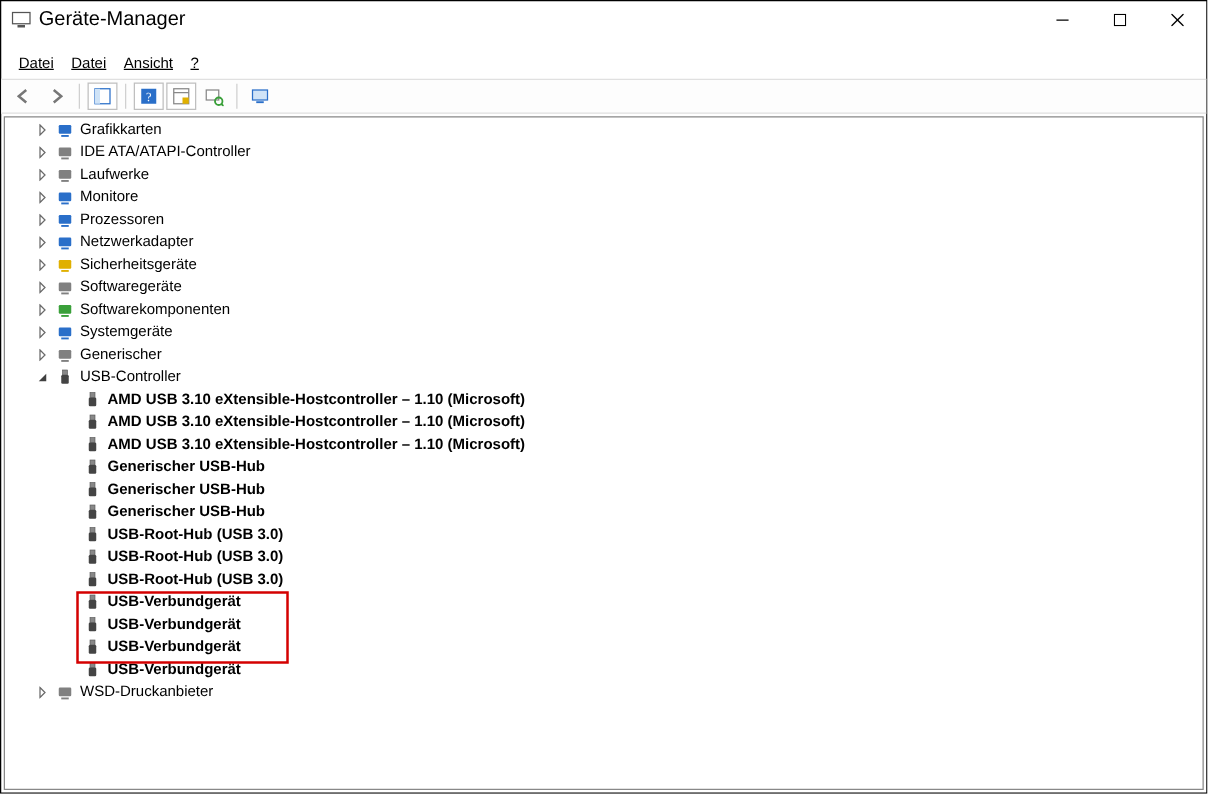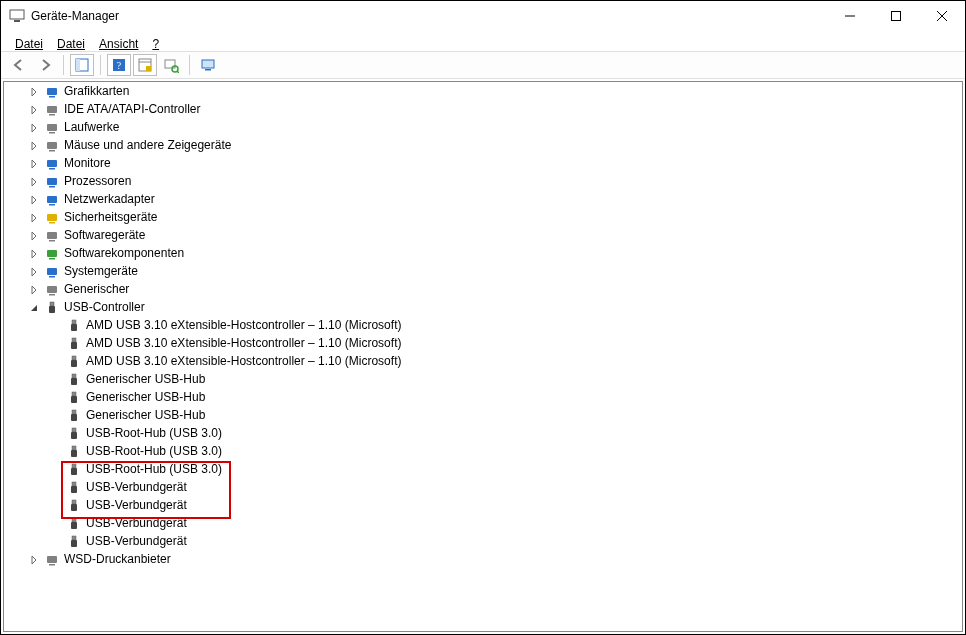--- a/index.html
+++ b/index.html
@@ -1,34 +1,34 @@
 <!DOCTYPE html>
 <html><head>
 <meta charset="utf-8">
 <style>
   * { box-sizing: border-box; margin: 0; padding: 0; }
   body { font-family: "Segoe UI", Tahoma, sans-serif; font-size: 12px; background: #fff; width: 966px; height: 635px; overflow: hidden; }
   .window { border: 1px solid #000; width: 966px; height: 635px; display: flex; flex-direction: column; }
   .titlebar { height: 30px; display: flex; align-items: center; padding: 0 0 0 8px; }
   .titlebar .app-icon { width: 16px; height: 16px; margin-right: 6px; display:flex; align-items:center; justify-content:center;}
-  .titlebar .title { flex: 0 0 auto; font-size: 12px; }
+  .titlebar .title { flex: 0 0 auto; font-size: 16px; }
   .titlebar .spacer { flex: 1; }
   .winbtn { width: 46px; height: 30px; display: flex; align-items: center; justify-content: center; cursor: default; }
   .winbtn svg { width: 10px; height: 10px; }
-  .menubar { height: 20px; display: flex; align-items: flex-end; gap: 14px; padding: 0 14px; font-size: 12px; }
+  .menubar { height: 20px; display: flex; align-items: flex-start; gap: 14px; padding: 0 14px; font-size: 12px; margin-top: 12px; }
   .menubar span { cursor: default; }
   .menubar .ul { text-decoration: underline; }
   .toolbar { height: 28px; border-top: 1px solid #e0e0e0; border-bottom: 1px solid #e0e0e0; display: flex; align-items: center; padding: 0 6px; gap: 2px; background: #fdfdfd; }
   .tbtn { width: 24px; height: 22px; display: flex; align-items: center; justify-content: center; border: 1px solid transparent; }
   .tbtn.framed { border: 1px solid #bfbfbf; background: #fff; }
   .tsep { width: 1px; height: 20px; background: #d0d0d0; margin: 0 4px; }
   .content-frame { flex: 1; padding: 2px; overflow: hidden; }
   .content-inner { border: 1px solid #888; height: 100%; overflow-y: auto; overflow-x: hidden; padding: 2px 0; position: relative; }
   .tree { list-style: none; }
-  .tree ul { list-style: none; }
+  .tree ul { list-style: none; font-weight: bold; }
   .row { display: flex; height: 18px; padding-left: 6px; white-space: nowrap; cursor: default; }
   .row .expander { width: 16px; height: 16px; display: flex; align-items: center; justify-content: center; color: #6a6a6a; font-size: 10px; }
   .row .expander.none { visibility: hidden; }
   .row .devicon { width: 16px; height: 16px; margin: 0 4px 0 2px; display:flex; align-items:center; justify-content:center; }
   .row .label { font-size: 12px; }
   .depth1 { padding-left: 22px; }
   .depth2 { padding-left: 44px; }
   .highlight-box { position: absolute; border: 2px solid #d40000; pointer-events: none; }
   
   .content-inner::-webkit-scrollbar { width: 16px; }
@@ -175,342 +175,326 @@
           </li>
           <li>
             <div class="row depth1">
               <span class="expander">
                 <svg width="10" height="10" viewBox="0 0 10 10">
                   <path d="M3 1 L7 5 L3 9 Z" fill="none" stroke="#6a6a6a" stroke-width="1"></path>
                 </svg>
               </span>
               <span class="devicon">
                 <svg width="14" height="14" viewBox="0 0 14 14">
+                  <rect x="2" y="3" width="10" height="7" rx="1" fill="#2a6fc9"></rect>
+                  <rect x="4" y="11" width="6" height="1.5" fill="#2a6fc9"></rect>
+                </svg>
+              </span>
+              <span class="label">Monitore</span>
+            </div>
+          </li>
+          <li>
+            <div class="row depth1">
+              <span class="expander">
+                <svg width="10" height="10" viewBox="0 0 10 10">
+                  <path d="M3 1 L7 5 L3 9 Z" fill="none" stroke="#6a6a6a" stroke-width="1"></path>
+                </svg>
+              </span>
+              <span class="devicon">
+                <svg width="14" height="14" viewBox="0 0 14 14">
+                  <rect x="2" y="3" width="10" height="7" rx="1" fill="#2a6fc9"></rect>
+                  <rect x="4" y="11" width="6" height="1.5" fill="#2a6fc9"></rect>
+                </svg>
+              </span>
+              <span class="label">Prozessoren</span>
+            </div>
+          </li>
+          <li>
+            <div class="row depth1">
+              <span class="expander">
+                <svg width="10" height="10" viewBox="0 0 10 10">
+                  <path d="M3 1 L7 5 L3 9 Z" fill="none" stroke="#6a6a6a" stroke-width="1"></path>
+                </svg>
+              </span>
+              <span class="devicon">
+                <svg width="14" height="14" viewBox="0 0 14 14">
+                  <rect x="2" y="3" width="10" height="7" rx="1" fill="#2a6fc9"></rect>
+                  <rect x="4" y="11" width="6" height="1.5" fill="#2a6fc9"></rect>
+                </svg>
+              </span>
+              <span class="label">Netzwerkadapter</span>
+            </div>
+          </li>
+          <li>
+            <div class="row depth1">
+              <span class="expander">
+                <svg width="10" height="10" viewBox="0 0 10 10">
+                  <path d="M3 1 L7 5 L3 9 Z" fill="none" stroke="#6a6a6a" stroke-width="1"></path>
+                </svg>
+              </span>
+              <span class="devicon">
+                <svg width="14" height="14" viewBox="0 0 14 14">
+                  <rect x="2" y="3" width="10" height="7" rx="1" fill="#e0b000"></rect>
+                  <rect x="4" y="11" width="6" height="1.5" fill="#e0b000"></rect>
+                </svg>
+              </span>
+              <span class="label">Sicherheitsgeräte</span>
+            </div>
+          </li>
+          <li>
+            <div class="row depth1">
+              <span class="expander">
+                <svg width="10" height="10" viewBox="0 0 10 10">
+                  <path d="M3 1 L7 5 L3 9 Z" fill="none" stroke="#6a6a6a" stroke-width="1"></path>
+                </svg>
+              </span>
+              <span class="devicon">
+                <svg width="14" height="14" viewBox="0 0 14 14">
                   <rect x="2" y="3" width="10" height="7" rx="1" fill="#808080"></rect>
                   <rect x="4" y="11" width="6" height="1.5" fill="#808080"></rect>
                 </svg>
               </span>
-              <span class="label">Mäuse und andere Zeigegeräte</span>
+              <span class="label">Softwaregeräte</span>
+            </div>
+          </li>
+          <li>
+            <div class="row depth1">
+              <span class="expander">
+                <svg width="10" height="10" viewBox="0 0 10 10">
+                  <path d="M3 1 L7 5 L3 9 Z" fill="none" stroke="#6a6a6a" stroke-width="1"></path>
+                </svg>
+              </span>
+              <span class="devicon">
+                <svg width="14" height="14" viewBox="0 0 14 14">
+                  <rect x="2" y="3" width="10" height="7" rx="1" fill="#3aa03a"></rect>
+                  <rect x="4" y="11" width="6" height="1.5" fill="#3aa03a"></rect>
+                </svg>
+              </span>
+              <span class="label">Softwarekomponenten</span>
             </div>
           </li>
           <li>
             <div class="row depth1">
               <span class="expander">
                 <svg width="10" height="10" viewBox="0 0 10 10">
                   <path d="M3 1 L7 5 L3 9 Z" fill="none" stroke="#6a6a6a" stroke-width="1"></path>
                 </svg>
               </span>
               <span class="devicon">
                 <svg width="14" height="14" viewBox="0 0 14 14">
                   <rect x="2" y="3" width="10" height="7" rx="1" fill="#2a6fc9"></rect>
                   <rect x="4" y="11" width="6" height="1.5" fill="#2a6fc9"></rect>
                 </svg>
               </span>
-              <span class="label">Monitore</span>
-            </div>
-          </li>
-          <li>
-            <div class="row depth1">
-              <span class="expander">
-                <svg width="10" height="10" viewBox="0 0 10 10">
-                  <path d="M3 1 L7 5 L3 9 Z" fill="none" stroke="#6a6a6a" stroke-width="1"></path>
-                </svg>
-              </span>
-              <span class="devicon">
-                <svg width="14" height="14" viewBox="0 0 14 14">
-                  <rect x="2" y="3" width="10" height="7" rx="1" fill="#2a6fc9"></rect>
-                  <rect x="4" y="11" width="6" height="1.5" fill="#2a6fc9"></rect>
-                </svg>
-              </span>
-              <span class="label">Prozessoren</span>
-            </div>
-          </li>
-          <li>
-            <div class="row depth1">
-              <span class="expander">
-                <svg width="10" height="10" viewBox="0 0 10 10">
-                  <path d="M3 1 L7 5 L3 9 Z" fill="none" stroke="#6a6a6a" stroke-width="1"></path>
-                </svg>
-              </span>
-              <span class="devicon">
-                <svg width="14" height="14" viewBox="0 0 14 14">
-                  <rect x="2" y="3" width="10" height="7" rx="1" fill="#2a6fc9"></rect>
-                  <rect x="4" y="11" width="6" height="1.5" fill="#2a6fc9"></rect>
-                </svg>
-              </span>
-              <span class="label">Netzwerkadapter</span>
-            </div>
-          </li>
-          <li>
-            <div class="row depth1">
-              <span class="expander">
-                <svg width="10" height="10" viewBox="0 0 10 10">
-                  <path d="M3 1 L7 5 L3 9 Z" fill="none" stroke="#6a6a6a" stroke-width="1"></path>
-                </svg>
-              </span>
-              <span class="devicon">
-                <svg width="14" height="14" viewBox="0 0 14 14">
-                  <rect x="2" y="3" width="10" height="7" rx="1" fill="#e0b000"></rect>
-                  <rect x="4" y="11" width="6" height="1.5" fill="#e0b000"></rect>
-                </svg>
-              </span>
-              <span class="label">Sicherheitsgeräte</span>
+              <span class="label">Systemgeräte</span>
             </div>
           </li>
           <li>
             <div class="row depth1">
               <span class="expander">
                 <svg width="10" height="10" viewBox="0 0 10 10">
                   <path d="M3 1 L7 5 L3 9 Z" fill="none" stroke="#6a6a6a" stroke-width="1"></path>
                 </svg>
               </span>
               <span class="devicon">
                 <svg width="14" height="14" viewBox="0 0 14 14">
                   <rect x="2" y="3" width="10" height="7" rx="1" fill="#808080"></rect>
                   <rect x="4" y="11" width="6" height="1.5" fill="#808080"></rect>
                 </svg>
               </span>
-              <span class="label">Softwaregeräte</span>
-            </div>
-          </li>
-          <li>
-            <div class="row depth1">
-              <span class="expander">
-                <svg width="10" height="10" viewBox="0 0 10 10">
-                  <path d="M3 1 L7 5 L3 9 Z" fill="none" stroke="#6a6a6a" stroke-width="1"></path>
-                </svg>
-              </span>
-              <span class="devicon">
-                <svg width="14" height="14" viewBox="0 0 14 14">
-                  <rect x="2" y="3" width="10" height="7" rx="1" fill="#3aa03a"></rect>
-                  <rect x="4" y="11" width="6" height="1.5" fill="#3aa03a"></rect>
-                </svg>
-              </span>
-              <span class="label">Softwarekomponenten</span>
-            </div>
-          </li>
-          <li>
-            <div class="row depth1">
-              <span class="expander">
-                <svg width="10" height="10" viewBox="0 0 10 10">
-                  <path d="M3 1 L7 5 L3 9 Z" fill="none" stroke="#6a6a6a" stroke-width="1"></path>
-                </svg>
-              </span>
-              <span class="devicon">
-                <svg width="14" height="14" viewBox="0 0 14 14">
-                  <rect x="2" y="3" width="10" height="7" rx="1" fill="#2a6fc9"></rect>
-                  <rect x="4" y="11" width="6" height="1.5" fill="#2a6fc9"></rect>
-                </svg>
-              </span>
-              <span class="label">Systemgeräte</span>
-            </div>
+              <span class="label">Generischer</span>
+            </div>
+          </li>
+          <li>
+            <div class="row depth1">
+              <span class="expander">
+                <svg width="10" height="10" viewBox="0 0 10 10">
+                  <path d="M8 2 L8 8 L2 8 Z" fill="#404040"></path>
+                </svg>
+              </span>
+              <span class="devicon">
+                <svg width="14" height="14" viewBox="0 0 14 14">
+                  <rect x="5" y="1" width="4" height="4" fill="#888" stroke="#555" stroke-width="0.5"></rect>
+                  <rect x="4" y="5" width="6" height="7" rx="1" fill="#444"></rect>
+                </svg>
+              </span>
+              <span class="label">USB-Controller</span>
+            </div>
+            <ul>
+              <li>
+                <div class="row depth2">
+                  <span class="expander none"></span>
+                  <span class="devicon">
+                    <svg width="14" height="14" viewBox="0 0 14 14">
+                      <rect x="5" y="1" width="4" height="4" fill="#888" stroke="#555" stroke-width="0.5"></rect>
+                      <rect x="4" y="5" width="6" height="7" rx="1" fill="#444"></rect>
+                    </svg>
+                  </span>
+                  <span class="label">AMD USB 3.10 eXtensible-Hostcontroller – 1.10 (Microsoft)</span>
+                </div>
+              </li>
+              <li>
+                <div class="row depth2">
+                  <span class="expander none"></span>
+                  <span class="devicon">
+                    <svg width="14" height="14" viewBox="0 0 14 14">
+                      <rect x="5" y="1" width="4" height="4" fill="#888" stroke="#555" stroke-width="0.5"></rect>
+                      <rect x="4" y="5" width="6" height="7" rx="1" fill="#444"></rect>
+                    </svg>
+                  </span>
+                  <span class="label">AMD USB 3.10 eXtensible-Hostcontroller – 1.10 (Microsoft)</span>
+                </div>
+              </li>
+              <li>
+                <div class="row depth2">
+                  <span class="expander none"></span>
+                  <span class="devicon">
+                    <svg width="14" height="14" viewBox="0 0 14 14">
+                      <rect x="5" y="1" width="4" height="4" fill="#888" stroke="#555" stroke-width="0.5"></rect>
+                      <rect x="4" y="5" width="6" height="7" rx="1" fill="#444"></rect>
+                    </svg>
+                  </span>
+                  <span class="label">AMD USB 3.10 eXtensible-Hostcontroller – 1.10 (Microsoft)</span>
+                </div>
+              </li>
+              <li>
+                <div class="row depth2">
+                  <span class="expander none"></span>
+                  <span class="devicon">
+                    <svg width="14" height="14" viewBox="0 0 14 14">
+                      <rect x="5" y="1" width="4" height="4" fill="#888" stroke="#555" stroke-width="0.5"></rect>
+                      <rect x="4" y="5" width="6" height="7" rx="1" fill="#444"></rect>
+                    </svg>
+                  </span>
+                  <span class="label">Generischer USB-Hub</span>
+                </div>
+              </li>
+              <li>
+                <div class="row depth2">
+                  <span class="expander none"></span>
+                  <span class="devicon">
+                    <svg width="14" height="14" viewBox="0 0 14 14">
+                      <rect x="5" y="1" width="4" height="4" fill="#888" stroke="#555" stroke-width="0.5"></rect>
+                      <rect x="4" y="5" width="6" height="7" rx="1" fill="#444"></rect>
+                    </svg>
+                  </span>
+                  <span class="label">Generischer USB-Hub</span>
+                </div>
+              </li>
+              <li>
+                <div class="row depth2">
+                  <span class="expander none"></span>
+                  <span class="devicon">
+                    <svg width="14" height="14" viewBox="0 0 14 14">
+                      <rect x="5" y="1" width="4" height="4" fill="#888" stroke="#555" stroke-width="0.5"></rect>
+                      <rect x="4" y="5" width="6" height="7" rx="1" fill="#444"></rect>
+                    </svg>
+                  </span>
+                  <span class="label">Generischer USB-Hub</span>
+                </div>
+              </li>
+              <li>
+                <div class="row depth2">
+                  <span class="expander none"></span>
+                  <span class="devicon">
+                    <svg width="14" height="14" viewBox="0 0 14 14">
+                      <rect x="5" y="1" width="4" height="4" fill="#888" stroke="#555" stroke-width="0.5"></rect>
+                      <rect x="4" y="5" width="6" height="7" rx="1" fill="#444"></rect>
+                    </svg>
+                  </span>
+                  <span class="label">USB-Root-Hub (USB 3.0)</span>
+                </div>
+              </li>
+              <li>
+                <div class="row depth2">
+                  <span class="expander none"></span>
+                  <span class="devicon">
+                    <svg width="14" height="14" viewBox="0 0 14 14">
+                      <rect x="5" y="1" width="4" height="4" fill="#888" stroke="#555" stroke-width="0.5"></rect>
+                      <rect x="4" y="5" width="6" height="7" rx="1" fill="#444"></rect>
+                    </svg>
+                  </span>
+                  <span class="label">USB-Root-Hub (USB 3.0)</span>
+                </div>
+              </li>
+              <li>
+                <div class="row depth2">
+                  <span class="expander none"></span>
+                  <span class="devicon">
+                    <svg width="14" height="14" viewBox="0 0 14 14">
+                      <rect x="5" y="1" width="4" height="4" fill="#888" stroke="#555" stroke-width="0.5"></rect>
+                      <rect x="4" y="5" width="6" height="7" rx="1" fill="#444"></rect>
+                    </svg>
+                  </span>
+                  <span class="label">USB-Root-Hub (USB 3.0)</span>
+                </div>
+              </li>
+              <li>
+                <div class="row depth2">
+                  <span class="expander none"></span>
+                  <span class="devicon">
+                    <svg width="14" height="14" viewBox="0 0 14 14">
+                      <rect x="5" y="1" width="4" height="4" fill="#888" stroke="#555" stroke-width="0.5"></rect>
+                      <rect x="4" y="5" width="6" height="7" rx="1" fill="#444"></rect>
+                    </svg>
+                  </span>
+                  <span class="label">USB-Verbundgerät</span>
+                </div>
+              </li>
+              <li>
+                <div class="row depth2">
+                  <span class="expander none"></span>
+                  <span class="devicon">
+                    <svg width="14" height="14" viewBox="0 0 14 14">
+                      <rect x="5" y="1" width="4" height="4" fill="#888" stroke="#555" stroke-width="0.5"></rect>
+                      <rect x="4" y="5" width="6" height="7" rx="1" fill="#444"></rect>
+                    </svg>
+                  </span>
+                  <span class="label">USB-Verbundgerät</span>
+                </div>
+              </li>
+              <li>
+                <div class="row depth2">
+                  <span class="expander none"></span>
+                  <span class="devicon">
+                    <svg width="14" height="14" viewBox="0 0 14 14">
+                      <rect x="5" y="1" width="4" height="4" fill="#888" stroke="#555" stroke-width="0.5"></rect>
+                      <rect x="4" y="5" width="6" height="7" rx="1" fill="#444"></rect>
+                    </svg>
+                  </span>
+                  <span class="label">USB-Verbundgerät</span>
+                </div>
+              </li>
+              <li>
+                <div class="row depth2">
+                  <span class="expander none"></span>
+                  <span class="devicon">
+                    <svg width="14" height="14" viewBox="0 0 14 14">
+                      <rect x="5" y="1" width="4" height="4" fill="#888" stroke="#555" stroke-width="0.5"></rect>
+                      <rect x="4" y="5" width="6" height="7" rx="1" fill="#444"></rect>
+                    </svg>
+                  </span>
+                  <span class="label">USB-Verbundgerät</span>
+                </div>
+              </li>
+            </ul>
           </li>
           <li>
             <div class="row depth1">
               <span class="expander">
                 <svg width="10" height="10" viewBox="0 0 10 10">
                   <path d="M3 1 L7 5 L3 9 Z" fill="none" stroke="#6a6a6a" stroke-width="1"></path>
                 </svg>
               </span>
               <span class="devicon">
                 <svg width="14" height="14" viewBox="0 0 14 14">
                   <rect x="2" y="3" width="10" height="7" rx="1" fill="#808080"></rect>
                   <rect x="4" y="11" width="6" height="1.5" fill="#808080"></rect>
                 </svg>
               </span>
-              <span class="label">Generischer</span>
-            </div>
-          </li>
-          <li>
-            <div class="row depth1">
-              <span class="expander">
-                <svg width="10" height="10" viewBox="0 0 10 10">
-                  <path d="M8 2 L8 8 L2 8 Z" fill="#404040"></path>
-                </svg>
-              </span>
-              <span class="devicon">
-                <svg width="14" height="14" viewBox="0 0 14 14">
-                  <rect x="5" y="1" width="4" height="4" fill="#888" stroke="#555" stroke-width="0.5"></rect>
-                  <rect x="4" y="5" width="6" height="7" rx="1" fill="#444"></rect>
-                </svg>
-              </span>
-              <span class="label">USB-Controller</span>
-            </div>
-            <ul>
-              <li>
-                <div class="row depth2">
-                  <span class="expander none"></span>
-                  <span class="devicon">
-                    <svg width="14" height="14" viewBox="0 0 14 14">
-                      <rect x="5" y="1" width="4" height="4" fill="#888" stroke="#555" stroke-width="0.5"></rect>
-                      <rect x="4" y="5" width="6" height="7" rx="1" fill="#444"></rect>
-                    </svg>
-                  </span>
-                  <span class="label">AMD USB 3.10 eXtensible-Hostcontroller – 1.10 (Microsoft)</span>
-                </div>
-              </li>
-              <li>
-                <div class="row depth2">
-                  <span class="expander none"></span>
-                  <span class="devicon">
-                    <svg width="14" height="14" viewBox="0 0 14 14">
-                      <rect x="5" y="1" width="4" height="4" fill="#888" stroke="#555" stroke-width="0.5"></rect>
-                      <rect x="4" y="5" width="6" height="7" rx="1" fill="#444"></rect>
-                    </svg>
-                  </span>
-                  <span class="label">AMD USB 3.10 eXtensible-Hostcontroller – 1.10 (Microsoft)</span>
-                </div>
-              </li>
-              <li>
-                <div class="row depth2">
-                  <span class="expander none"></span>
-                  <span class="devicon">
-                    <svg width="14" height="14" viewBox="0 0 14 14">
-                      <rect x="5" y="1" width="4" height="4" fill="#888" stroke="#555" stroke-width="0.5"></rect>
-                      <rect x="4" y="5" width="6" height="7" rx="1" fill="#444"></rect>
-                    </svg>
-                  </span>
-                  <span class="label">AMD USB 3.10 eXtensible-Hostcontroller – 1.10 (Microsoft)</span>
-                </div>
-              </li>
-              <li>
-                <div class="row depth2">
-                  <span class="expander none"></span>
-                  <span class="devicon">
-                    <svg width="14" height="14" viewBox="0 0 14 14">
-                      <rect x="5" y="1" width="4" height="4" fill="#888" stroke="#555" stroke-width="0.5"></rect>
-                      <rect x="4" y="5" width="6" height="7" rx="1" fill="#444"></rect>
-                    </svg>
-                  </span>
-                  <span class="label">Generischer USB-Hub</span>
-                </div>
-              </li>
-              <li>
-                <div class="row depth2">
-                  <span class="expander none"></span>
-                  <span class="devicon">
-                    <svg width="14" height="14" viewBox="0 0 14 14">
-                      <rect x="5" y="1" width="4" height="4" fill="#888" stroke="#555" stroke-width="0.5"></rect>
-                      <rect x="4" y="5" width="6" height="7" rx="1" fill="#444"></rect>
-                    </svg>
-                  </span>
-                  <span class="label">Generischer USB-Hub</span>
-                </div>
-              </li>
-              <li>
-                <div class="row depth2">
-                  <span class="expander none"></span>
-                  <span class="devicon">
-                    <svg width="14" height="14" viewBox="0 0 14 14">
-                      <rect x="5" y="1" width="4" height="4" fill="#888" stroke="#555" stroke-width="0.5"></rect>
-                      <rect x="4" y="5" width="6" height="7" rx="1" fill="#444"></rect>
-                    </svg>
-                  </span>
-                  <span class="label">Generischer USB-Hub</span>
-                </div>
-              </li>
-              <li>
-                <div class="row depth2">
-                  <span class="expander none"></span>
-                  <span class="devicon">
-                    <svg width="14" height="14" viewBox="0 0 14 14">
-                      <rect x="5" y="1" width="4" height="4" fill="#888" stroke="#555" stroke-width="0.5"></rect>
-                      <rect x="4" y="5" width="6" height="7" rx="1" fill="#444"></rect>
-                    </svg>
-                  </span>
-                  <span class="label">USB-Root-Hub (USB 3.0)</span>
-                </div>
-              </li>
-              <li>
-                <div class="row depth2">
-                  <span class="expander none"></span>
-                  <span class="devicon">
-                    <svg width="14" height="14" viewBox="0 0 14 14">
-                      <rect x="5" y="1" width="4" height="4" fill="#888" stroke="#555" stroke-width="0.5"></rect>
-                      <rect x="4" y="5" width="6" height="7" rx="1" fill="#444"></rect>
-                    </svg>
-                  </span>
-                  <span class="label">USB-Root-Hub (USB 3.0)</span>
-                </div>
-              </li>
-              <li>
-                <div class="row depth2">
-                  <span class="expander none"></span>
-                  <span class="devicon">
-                    <svg width="14" height="14" viewBox="0 0 14 14">
-                      <rect x="5" y="1" width="4" height="4" fill="#888" stroke="#555" stroke-width="0.5"></rect>
-                      <rect x="4" y="5" width="6" height="7" rx="1" fill="#444"></rect>
-                    </svg>
-                  </span>
-                  <span class="label">USB-Root-Hub (USB 3.0)</span>
-                </div>
-              </li>
-              <li>
-                <div class="row depth2">
-                  <span class="expander none"></span>
-                  <span class="devicon">
-                    <svg width="14" height="14" viewBox="0 0 14 14">
-                      <rect x="5" y="1" width="4" height="4" fill="#888" stroke="#555" stroke-width="0.5"></rect>
-                      <rect x="4" y="5" width="6" height="7" rx="1" fill="#444"></rect>
-                    </svg>
-                  </span>
-                  <span class="label">USB-Verbundgerät</span>
-                </div>
-              </li>
-              <li>
-                <div class="row depth2">
-                  <span class="expander none"></span>
-                  <span class="devicon">
-                    <svg width="14" height="14" viewBox="0 0 14 14">
-                      <rect x="5" y="1" width="4" height="4" fill="#888" stroke="#555" stroke-width="0.5"></rect>
-                      <rect x="4" y="5" width="6" height="7" rx="1" fill="#444"></rect>
-                    </svg>
-                  </span>
-                  <span class="label">USB-Verbundgerät</span>
-                </div>
-              </li>
-              <li>
-                <div class="row depth2">
-                  <span class="expander none"></span>
-                  <span class="devicon">
-                    <svg width="14" height="14" viewBox="0 0 14 14">
-                      <rect x="5" y="1" width="4" height="4" fill="#888" stroke="#555" stroke-width="0.5"></rect>
-                      <rect x="4" y="5" width="6" height="7" rx="1" fill="#444"></rect>
-                    </svg>
-                  </span>
-                  <span class="label">USB-Verbundgerät</span>
-                </div>
-              </li>
-              <li>
-                <div class="row depth2">
-                  <span class="expander none"></span>
-                  <span class="devicon">
-                    <svg width="14" height="14" viewBox="0 0 14 14">
-                      <rect x="5" y="1" width="4" height="4" fill="#888" stroke="#555" stroke-width="0.5"></rect>
-                      <rect x="4" y="5" width="6" height="7" rx="1" fill="#444"></rect>
-                    </svg>
-                  </span>
-                  <span class="label">USB-Verbundgerät</span>
-                </div>
-              </li>
-            </ul>
-          </li>
-          <li>
-            <div class="row depth1">
-              <span class="expander">
-                <svg width="10" height="10" viewBox="0 0 10 10">
-                  <path d="M3 1 L7 5 L3 9 Z" fill="none" stroke="#6a6a6a" stroke-width="1"></path>
-                </svg>
-              </span>
-              <span class="devicon">
-                <svg width="14" height="14" viewBox="0 0 14 14">
-                  <rect x="2" y="3" width="10" height="7" rx="1" fill="#808080"></rect>
-                  <rect x="4" y="11" width="6" height="1.5" fill="#808080"></rect>
-                </svg>
-              </span>
               <span class="label">WSD-Druckanbieter</span>
             </div>
           </li>
         </ul>
     <div class="highlight-box" style="left: 57px; top: 379px; width: 170.047px; height: 58px;"></div>
       </div>
   </div>
 
 </div>
 

